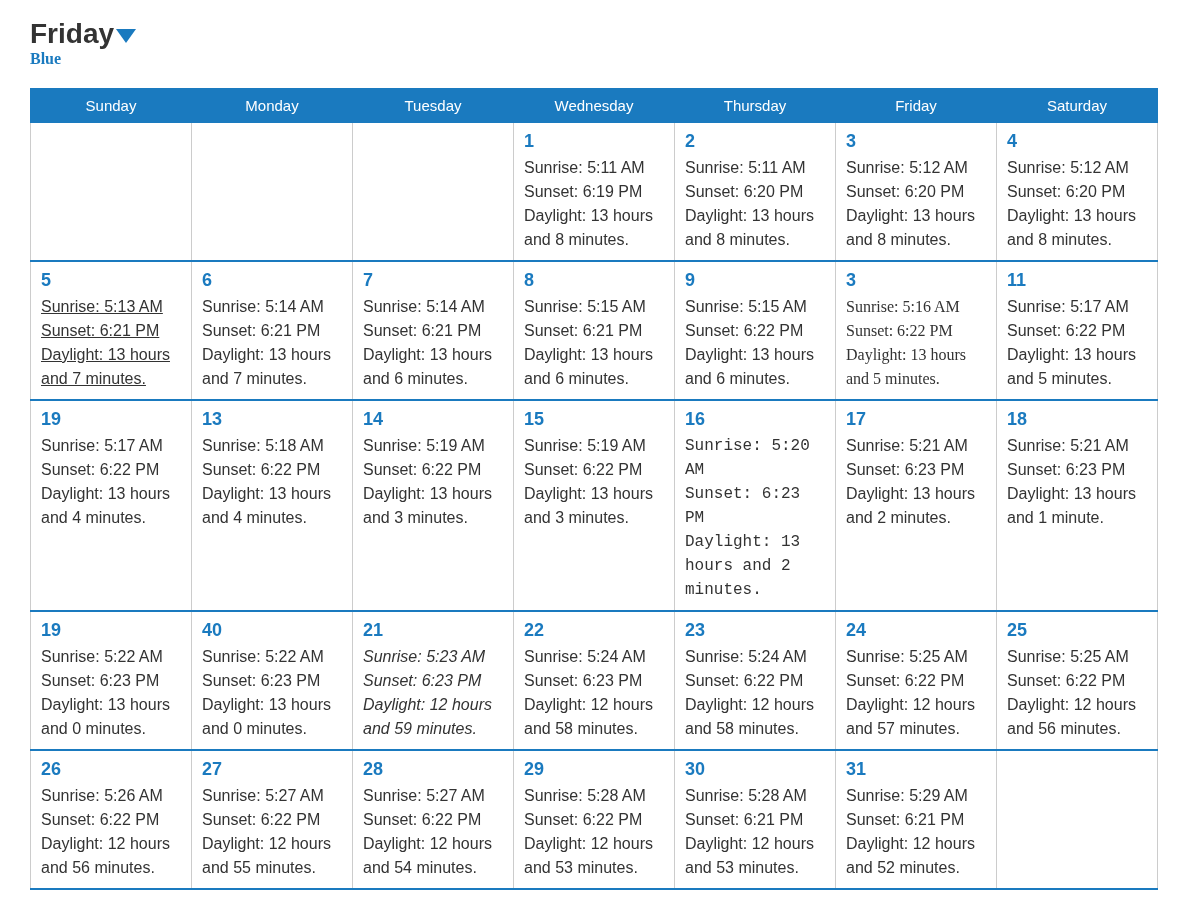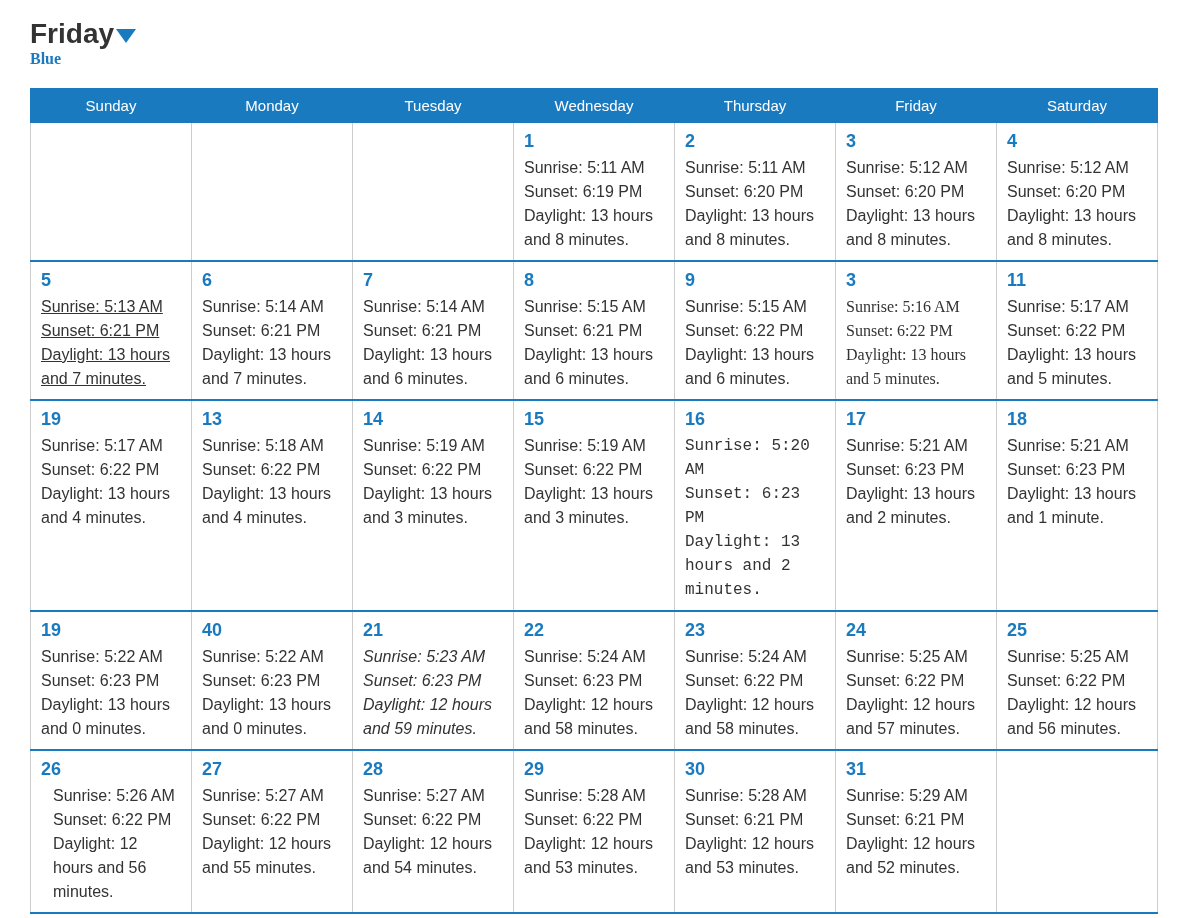--- a/index.html
+++ b/index.html
@@ -288,21 +288,21 @@
         <td>
           <span class="day-number">25</span>
           <div class="day-info" style="white-space: pre-line;">Sunrise: 5:25 AM
 Sunset: 6:22 PM
 Daylight: 12 hours and 56 minutes.</div>
         </td>
       </tr>
       <tr>
         <td>
           <span class="day-number">26</span>
-          <div class="day-info" style="white-space: pre-line; margin-left: 12px;">Sunrise: 5:26 AM
+          <div class="day-info" style="white-space: pre-line;">Sunrise: 5:26 AM
 Sunset: 6:22 PM
 Daylight: 12 hours and 56 minutes.</div>
         </td>
         <td>
           <span class="day-number">27</span>
           <div class="day-info" style="white-space: pre-line;">Sunrise: 5:27 AM
 Sunset: 6:22 PM
 Daylight: 12 hours and 55 minutes.</div>
         </td>
         <td>

